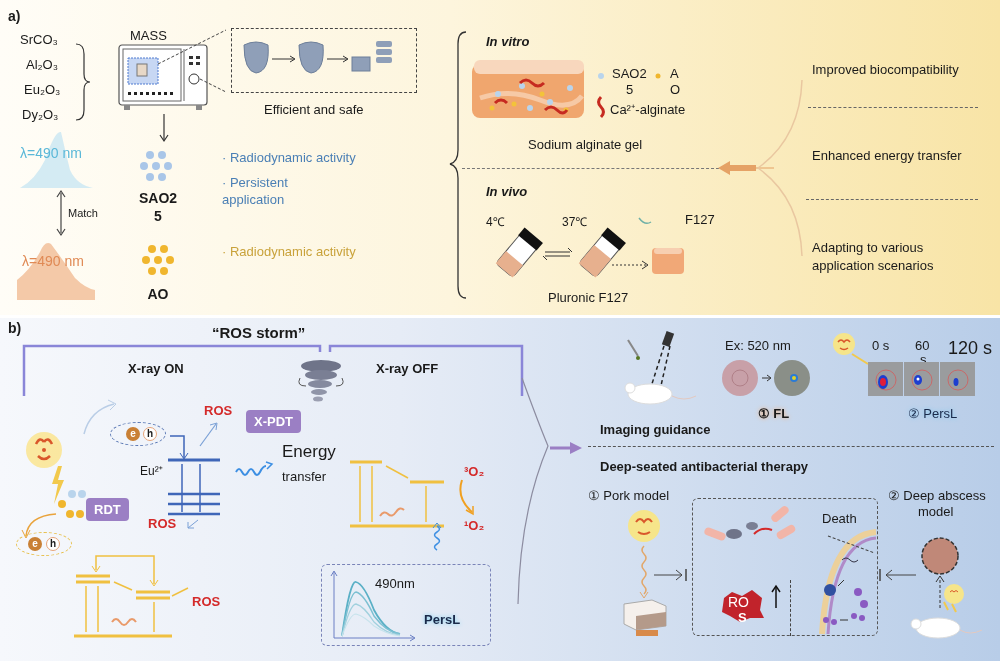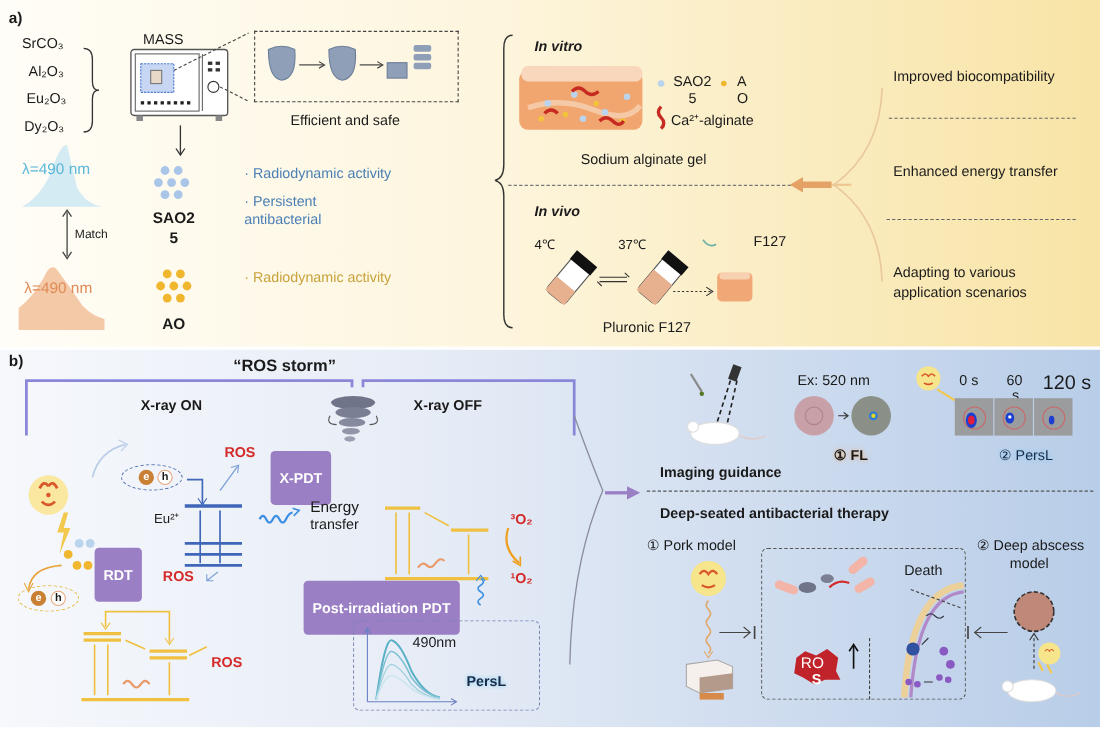--- a/index.html
+++ b/index.html
@@ -10,21 +10,21 @@
   .panel-b { position: absolute; left: 0; top: 318px; width: 1000px; height: 343px;
     background: linear-gradient(90deg, #f6f8fc 0%, #e6ecf6 40%, #b8cde8 100%); }
   .abs { position: absolute; }
   .lbl { position: absolute; font-size: 13px; white-space: nowrap; }
   .bold { font-weight: bold; }
   .ital { font-style: italic; font-weight: bold; }
   .blue-t { color: #4a7fb5; }
   .gold-t { color: #c9a23a; }
   .red-t { color: #d42a2a; font-weight: bold; }
   .purple-box { position: absolute; background: #9b7fc4; color: #fff; font-size: 13px; font-weight: bold;
-    border-radius: 4px; padding: 17px 8px; white-space: nowrap; }
+    border-radius: 4px; padding: 4px 8px; white-space: nowrap; }
   .center { text-align: center; }
   svg { position: absolute; overflow: visible; }
 </style>
 </head>
 <body>
 
 <div id="fig">
 
   <div class="panel-a">
     <div class="lbl bold" style="left:8px;top:8px;font-size:14px">a)</div>
@@ -119,21 +119,21 @@
           <circle cx="18" cy="16" r="4"></circle>
           <circle cx="30" cy="16" r="4"></circle>
           <circle cx="12" cy="27" r="4"></circle>
           <circle cx="24" cy="27" r="4"></circle>
         </g>
     </svg>
     <div class="lbl bold center" style="left:140px;top:286px;width:36px;font-size:14px">AO</div>
 
     <div class="lbl blue-t" style="left:222px;top:150px">· Radiodynamic activity</div>
     <div class="lbl blue-t" style="left:222px;top:175px">· Persistent</div>
-    <div class="lbl blue-t" style="left:222px;top:192px">antibacterial</div>
+    <div class="lbl blue-t" style="left:222px;top:192px">application</div>
     <div class="lbl gold-t" style="left:222px;top:244px">· Radiodynamic activity</div>
 
     <svg style="left:446px;top:30px" width="24" height="270">
       <path d="M20 2 Q12 2 12 14 L12 120 Q12 132 4 134 Q12 136 12 148 L12 256 Q12 268 20 268" fill="none" stroke="#333" stroke-width="1.3"></path>
     </svg>
 
     <div class="lbl ital" style="left:486px;top:34px">In vitro</div>
     <svg style="left:470px;top:58px" width="120" height="65">
       <rect x="2" y="6" width="112" height="54" rx="8" fill="#f0a66e"></rect>
       <rect x="4" y="2" width="110" height="14" rx="6" fill="#f8d7bd"></rect>
@@ -311,21 +311,21 @@
       <path d="M42 72 q4 -6 8 0 q4 6 8 0 q4 -6 8 0" stroke="#e99a6a" stroke-width="2" fill="none"></path>
       <line x1="4" y1="86" x2="102" y2="86" stroke="#f0c040" stroke-width="3"></line>
     </svg>
     <div class="lbl red-t" style="left:192px;top:276px;font-size:13px">ROS</div>
 
     <div class="purple-box" style="left:246px;top:92px">X-PDT</div>
     <svg style="left:234px;top:140px" width="40" height="20">
         <path d="M2 14 q3 -6 6 0 q3 6 6 0 q3 -6 6 0 q3 6 6 0 q3 -6 6 -6" stroke="#3d8fe3" stroke-width="2" fill="none"></path>
         <path d="M32 4 L38 6 L33 11" stroke="#3d8fe3" fill="none" stroke-width="1.5"></path>
       </svg>
-    <div class="lbl" style="left:282px;top:134px;font-size:14px">Energy</div>
+    <div class="lbl" style="left:282px;top:124px;font-size:17px">Energy</div>
     <div class="lbl" style="left:282px;top:151px;font-size:13px">transfer</div>
 
     <svg style="left:348px;top:140px" width="110" height="70">
       <line x1="2" y1="4" x2="34" y2="4" stroke="#f0c040" stroke-width="3"></line>
       <line x1="62" y1="24" x2="96" y2="24" stroke="#f0c040" stroke-width="3"></line>
       <path d="M38 8 L60 20" stroke="#f0c040" stroke-width="1.5"></path>
       <line x1="12" y1="8" x2="12" y2="64" stroke="#f0c040" stroke-width="1.5"></line>
         <line x1="24" y1="8" x2="24" y2="64" stroke="#f0c040" stroke-width="1.5"></line>
       <line x1="78" y1="28" x2="78" y2="64" stroke="#f0c040" stroke-width="1.5"></line>
       <path d="M32 58 q4 -6 8 -2 q4 4 8 -2 q4 -6 8 -2" stroke="#e99a6a" stroke-width="2" fill="none"></path>
@@ -334,21 +334,20 @@
     <div class="lbl red-t" style="left:464px;top:146px;font-size:13px">³O₂</div>
     <svg style="left:456px;top:160px" width="24" height="40">
         <path d="M6 2 Q0 20 16 34" stroke="#f0a020" stroke-width="2" fill="none"></path>
         <path d="M10 32 L17 36 L17 28" stroke="#f0a020" fill="none" stroke-width="1.5"></path>
       </svg>
     <div class="lbl red-t" style="left:464px;top:200px;font-size:13px">¹O₂</div>
     <svg style="left:430px;top:204px" width="14" height="30">
         <path d="M7 28 q-5 -3 0 -6 q5 -3 0 -6 q-5 -3 0 -6 q5 -3 0 -6" stroke="#3d8fe3" stroke-width="1.5" fill="none"></path>
         <path d="M3 6 L7 1 L11 6" stroke="#3d8fe3" fill="none"></path>
       </svg>
-    <div class="purple-box" style="left:276px;top:210px">Post-irradiation PDT</div>
 
     <div class="abs" style="left:321px;top:246px;width:170px;height:82px;border:1.5px dashed #7a84b8;border-radius:6px"></div>
     <svg style="left:330px;top:252px" width="90" height="72">
       <path d="M4 68 L4 2 M1 6 L4 1 L7 6" stroke="#6a7fc4" fill="none"></path>
         <path d="M4 68 L84 68 M80 65 L85 68 L80 71" stroke="#6a7fc4" fill="none"></path>
       <path d="M12 66 Q20 10 26 12 Q34 14 44 40 Q56 62 70 64" stroke="#5ab0c6" stroke-width="1.8" fill="none"></path>
       <path d="M12 66 Q20 22 26 22 Q34 24 44 46 Q56 62 70 64" stroke="#7cc0d2" stroke-width="1.5" fill="none"></path>
       <path d="M12 66 Q20 34 26 34 Q34 36 44 52 Q56 64 70 65" stroke="#a1d1de" stroke-width="1.3" fill="none"></path>
       <path d="M12 66 Q20 44 26 44 Q34 46 44 56 Q56 64 70 66" stroke="#c6e3ec" stroke-width="1.2" fill="none"></path>
     </svg>

